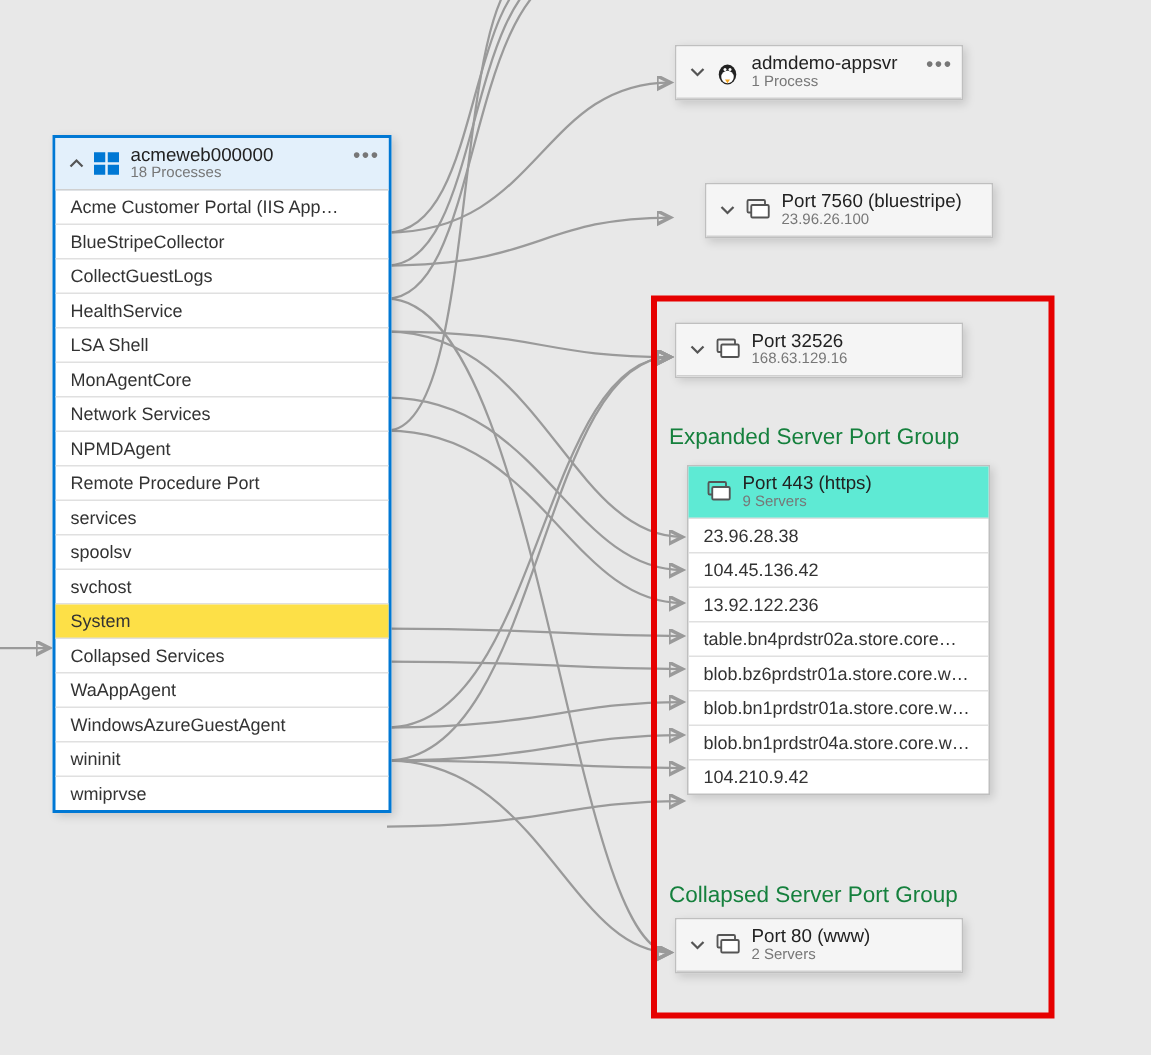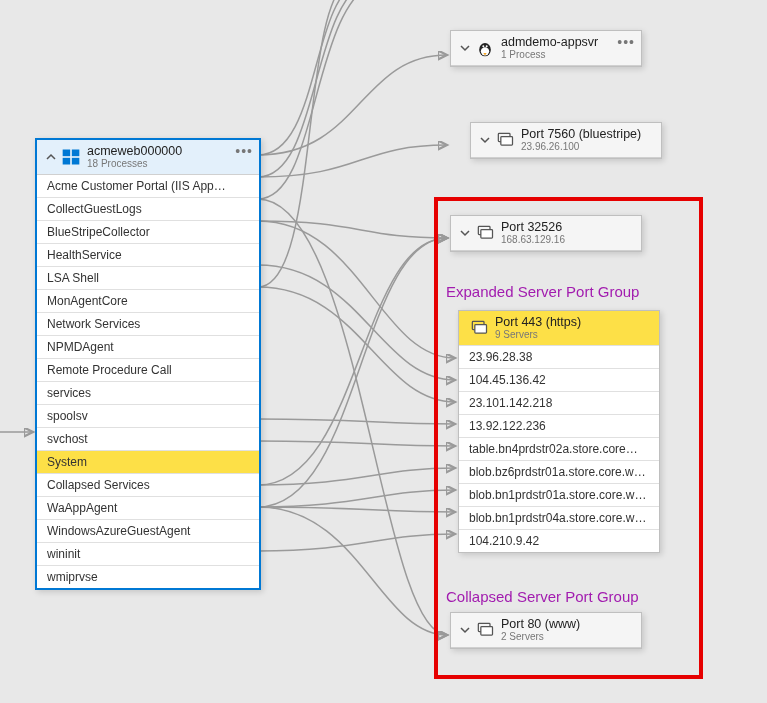--- a/index.html
+++ b/index.html
@@ -112,21 +112,21 @@
   .proc-item.hl {
     background: #fde047;
   }
   .redbox {
     position: absolute;
     border: 4px solid #e60000;
     pointer-events: none;
   }
   .redlabel {
     position: absolute;
-    color: #a21caf;
+    color: #15803d;
     font-size: 15px;
     font-weight: 400;
     pointer-events: none;
   }
   .arrowhead { fill:#9a9a9a; }
 </style>
 </head>
 <body>
 
 <svg class="edges">
@@ -158,21 +158,21 @@
   <path d="M258 441 C 360 441 380 446 455 446" marker-end="url(#ah)"></path>
   <path d="M258 485 C 360 485 380 468 455 468" marker-end="url(#ah)"></path>
   <path d="M258 507 C 360 507 380 490 455 490" marker-end="url(#ah)"></path>
   <path d="M258 507 C 360 507 380 512 455 512" marker-end="url(#ah)"></path>
   <path d="M258 551 C 360 551 380 534 455 534" marker-end="url(#ah)"></path>
 
   <path d="M258 199 C 360 199 380 635 447 635" marker-end="url(#ah)"></path>
   <path d="M258 507 C 360 507 380 635 447 635" marker-end="url(#ah)"></path>
 </svg>
 
-<div class="node selected" id="main-node" style="left:35px; top:90px; width:222px;margin-top:48px;">
+<div class="node selected" id="main-node" style="left:35px; top:90px; width:222px;">
   <div class="node-header">
     <span class="chevron">
       <svg viewBox="0 0 10 10">
           <path d="M1 7 L5 3 L9 7" stroke="#555" stroke-width="1.5" fill="none"></path>
         </svg>
     </span>
     <span class="hicon">
       <svg viewBox="0 0 24 24" width="20" height="20">
         <rect x="2" y="3" width="9" height="8" fill="#0078d4"></rect>
         <rect x="13" y="3" width="9" height="8" fill="#0078d4"></rect>
@@ -181,28 +181,28 @@
       </svg>
     </span>
     <span class="titleblock">
       <span class="title">acmeweb000000</span>
       <span class="subtitle">18 Processes</span>
     </span>
     <span class="dots">•••</span>
   </div>
   <div class="proc-list" id="proc-list">
       <div class="proc-item">Acme Customer Portal (IIS App…</div>
+      <div class="proc-item">BlueStripeCollector</div>
       <div class="proc-item">CollectGuestLogs</div>
-      <div class="proc-item">BlueStripeCollector</div>
       <div class="proc-item">HealthService</div>
       <div class="proc-item">LSA Shell</div>
       <div class="proc-item">MonAgentCore</div>
       <div class="proc-item">Network Services</div>
       <div class="proc-item">NPMDAgent</div>
-      <div class="proc-item">Remote Procedure Call</div>
+      <div class="proc-item">Remote Procedure Port</div>
       <div class="proc-item">services</div>
       <div class="proc-item">spoolsv</div>
       <div class="proc-item">svchost</div>
       <div class="proc-item hl">System</div>
       <div class="proc-item">Collapsed Services</div>
       <div class="proc-item">WaAppAgent</div>
       <div class="proc-item">WindowsAzureGuestAgent</div>
       <div class="proc-item">wininit</div>
       <div class="proc-item">wmiprvse</div>
     </div>
@@ -266,36 +266,35 @@
       </svg>
     </span>
     <span class="titleblock">
       <span class="title">Port 32526</span>
       <span class="subtitle">168.63.129.16</span>
     </span>
   </div>
 </div>
 
 <div class="node" id="p443" style="left:458px; top:310px; width:200px;">
-  <div class="node-header" style="background:#fde047;border-bottom:1px solid #e0e0e0;">
+  <div class="node-header" style="background:#5eead4;border-bottom:1px solid #e0e0e0;">
     <span class="hicon" style="margin-left:2px;">
       <svg viewBox="0 0 24 24" width="20" height="20">
         <rect x="4" y="4" width="14" height="10" rx="1" fill="none" stroke="#555" stroke-width="1.5"></rect>
         <rect x="7" y="8" width="14" height="10" rx="1" fill="#fff" stroke="#555" stroke-width="1.5"></rect>
       </svg>
     </span>
     <span class="titleblock">
       <span class="title">Port 443 (https)</span>
       <span class="subtitle">9 Servers</span>
     </span>
   </div>
   <div class="server-list" id="server-list-443">
       <div class="server-item">23.96.28.38</div>
       <div class="server-item">104.45.136.42</div>
-      <div class="server-item">23.101.142.218</div>
       <div class="server-item">13.92.122.236</div>
       <div class="server-item">table.bn4prdstr02a.store.core…</div>
       <div class="server-item">blob.bz6prdstr01a.store.core.w…</div>
       <div class="server-item">blob.bn1prdstr01a.store.core.w…</div>
       <div class="server-item">blob.bn1prdstr04a.store.core.w…</div>
       <div class="server-item">104.210.9.42</div>
     </div>
 </div>
 
 <div class="node" style="left:450px; top:612px; width:190px;">

